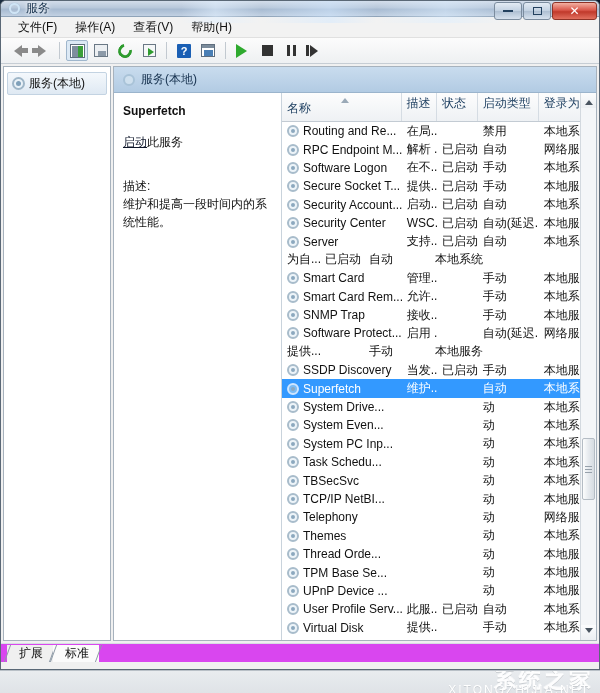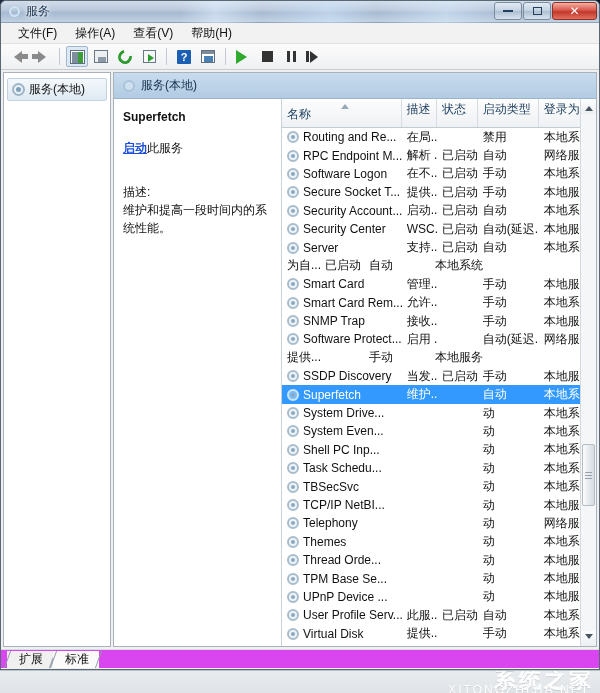--- a/index.html
+++ b/index.html
@@ -24,21 +24,21 @@
   #window {
     position: absolute; left: 0; top: 0; width: 600px; height: 670px;
     background: #f0f0f0;
     border: 1px solid #5a6876;
     border-radius: 6px 6px 0 0;
     overflow: hidden;
   }
 
   
   #titlebar {
-    position: relative; height: 22px;
+    position: relative; height: 16px;
     background: linear-gradient(180deg,#d3ddea 0%,#b8c8db 45%,#a7bad1 55%,#c2d1e2 100%);
     border-bottom: 1px solid #8fa3b8;
     border-radius: 5px 5px 0 0;
     display: flex; align-items: center;
   }
   #titlebar::after {
     content: ""; position: absolute; left: 180px; top: 0; width: 575px; height: 22px;
     background: linear-gradient(90deg,rgba(255,255,255,0) 0%,rgba(225,240,255,.55) 6%,
                 rgba(255,255,255,0) 14%,rgba(210,232,255,.5) 26%,rgba(255,255,255,0) 34%,
                 rgba(220,238,255,.5) 46%,rgba(255,255,255,0) 56%);
@@ -162,21 +162,21 @@
   #pane-inner { flex: 1; display: flex; overflow: hidden; }
 
   
   #details {
     width: 168px; flex: none; background: #fff;
     padding: 10px 9px 0 9px; border-right: 1px solid #c9d3dc;
     font-size: 12px; color: #111; line-height: 1.45;
   }
   #detail-title { font-weight: bold; font-size: 12px; margin-bottom: 14px; }
   #start-link-row { margin-bottom: 26px; }
-  #start-link { color: #1d4ed8; text-decoration: underline; cursor: pointer; font-weight: bold; }
+  #start-link { color: #0f172a; text-decoration: underline; cursor: pointer; }
   #desc-label { margin-bottom: 1px; }
   #desc-text { color: #111; }
 
   
   #list-wrap { flex: 1; display: flex; flex-direction: column; overflow: hidden; position: relative; }
   #col-head {
     display: flex; height: 29px; flex: none;
     background: linear-gradient(180deg,#fdfdfd 0%,#eef1f4 100%);
     border-bottom: 1px solid #c3cbd3;
   }
@@ -552,21 +552,21 @@
                   <span>System Even...</span>
                 </div>
                 <div class="cell c-desc"></div>
                 <div class="cell c-state"></div>
                 <div class="cell c-start">动</div>
                 <div class="cell c-logon">本地系统</div>
               </div>
               <div class="row">
                 <div class="cell c-name">
                   <span class="rgear"></span>
-                  <span>Shell PC Inp...</span>
+                  <span>System PC Inp...</span>
                 </div>
                 <div class="cell c-desc"></div>
                 <div class="cell c-state"></div>
                 <div class="cell c-start">动</div>
                 <div class="cell c-logon">本地系统</div>
               </div>
               <div class="row">
                 <div class="cell c-name">
                   <span class="rgear"></span>
                   <span>Task Schedu...</span>

